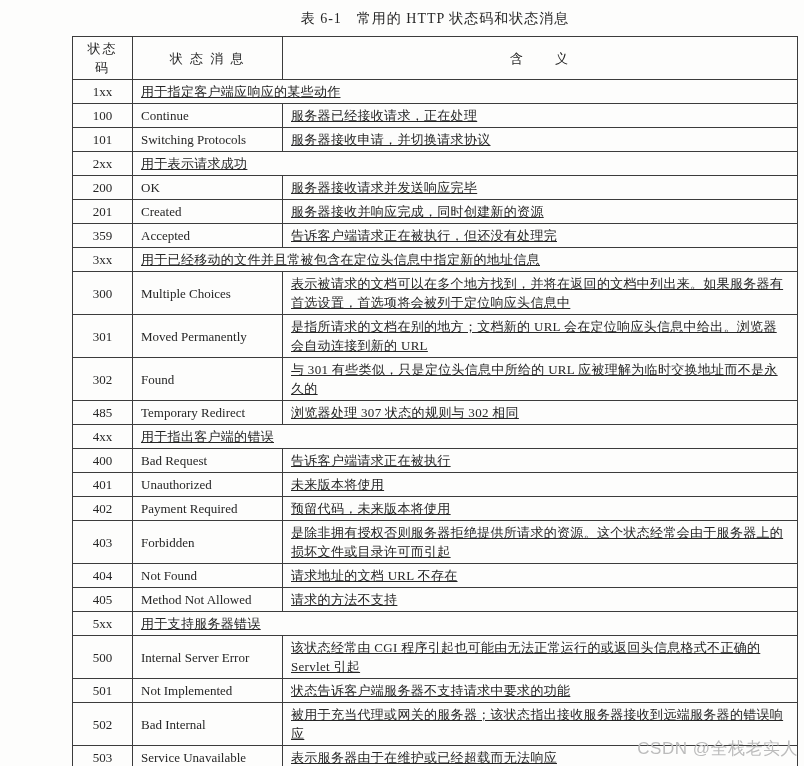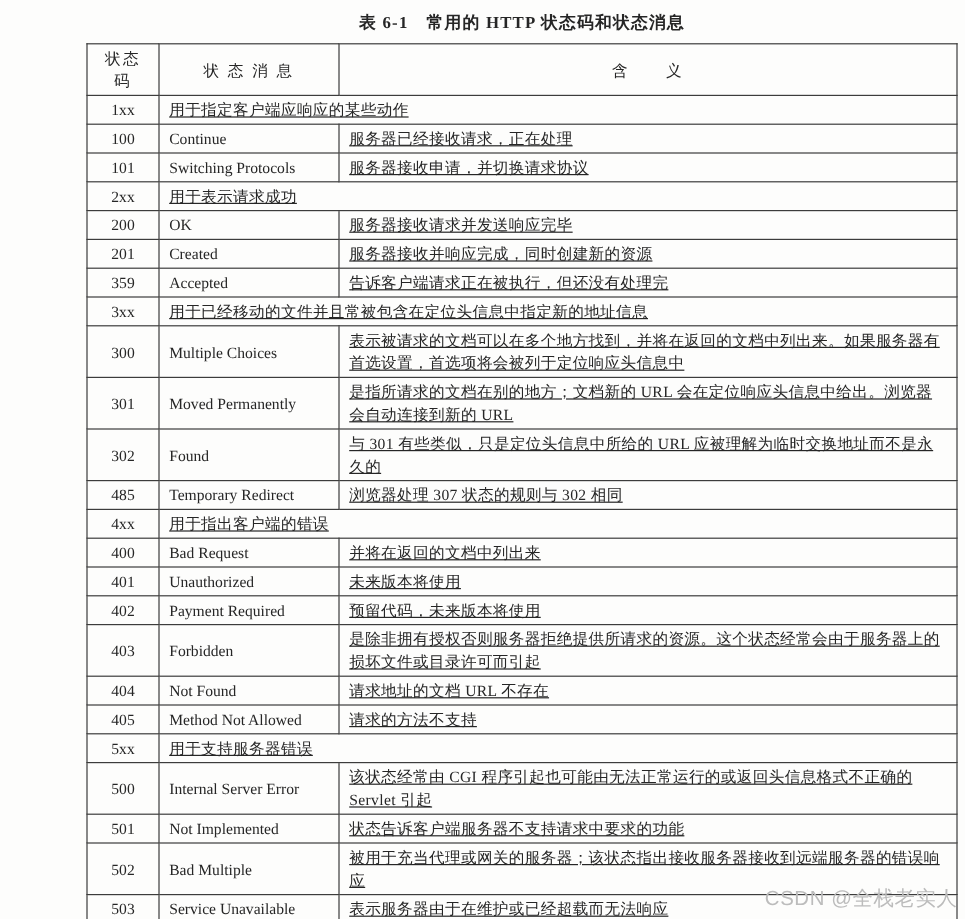--- a/index.html
+++ b/index.html
@@ -8,21 +8,21 @@
     background:#fdfdfc;
     font-family:"Liberation Serif","DejaVu Serif",serif;
     color:#262626;
     position:relative;
     overflow:hidden;
   }
   .page-title {
     position:absolute;
     top:10px; left:72px; width:726px;
     text-align:center;
-    font-weight:bold;
+    font-weight:normal;
     font-size:14px;
     letter-spacing:1px;
   }
   table.status-table {
     position:absolute;
     top:36px; left:72px;
     width:726px;
     border-collapse:collapse;
     table-layout:fixed;
   }
@@ -134,21 +134,21 @@
           <td class="msg">Temporary Redirect</td>
           <td class="meaning">浏览器处理 307 状态的规则与 302 相同</td>
         </tr>
         <tr>
           <td class="code">4xx</td>
           <td colspan="2" class="section-text">用于指出客户端的错误</td>
         </tr>
         <tr>
           <td class="code">400</td>
           <td class="msg">Bad Request</td>
-          <td class="meaning">并将在返回的文档中列出来</td>
+          <td class="meaning">告诉客户端请求正在被执行</td>
         </tr>
         <tr>
           <td class="code">401</td>
           <td class="msg">Unauthorized</td>
           <td class="meaning">未来版本将使用</td>
         </tr>
         <tr>
           <td class="code">402</td>
           <td class="msg">Payment Required</td>
           <td class="meaning">预留代码，未来版本将使用</td>
@@ -177,21 +177,21 @@
           <td class="msg">Internal Server Error</td>
           <td class="meaning">该状态经常由 CGI 程序引起也可能由无法正常运行的或返回头信息格式不正确的 Servlet 引起</td>
         </tr>
         <tr>
           <td class="code">501</td>
           <td class="msg">Not Implemented</td>
           <td class="meaning">状态告诉客户端服务器不支持请求中要求的功能</td>
         </tr>
         <tr>
           <td class="code">502</td>
-          <td class="msg">Bad Multiple</td>
+          <td class="msg">Bad Internal</td>
           <td class="meaning">被用于充当代理或网关的服务器；该状态指出接收服务器接收到远端服务器的错误响应</td>
         </tr>
         <tr>
           <td class="code">503</td>
           <td class="msg">Service Unavailable</td>
           <td class="meaning">表示服务器由于在维护或已经超载而无法响应</td>
         </tr>
       </tbody>
   </table>
 

